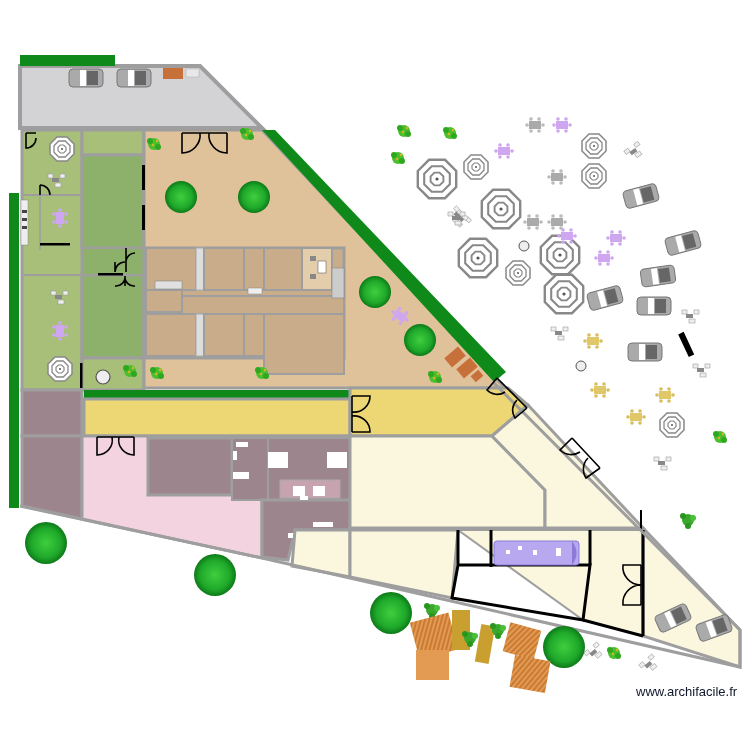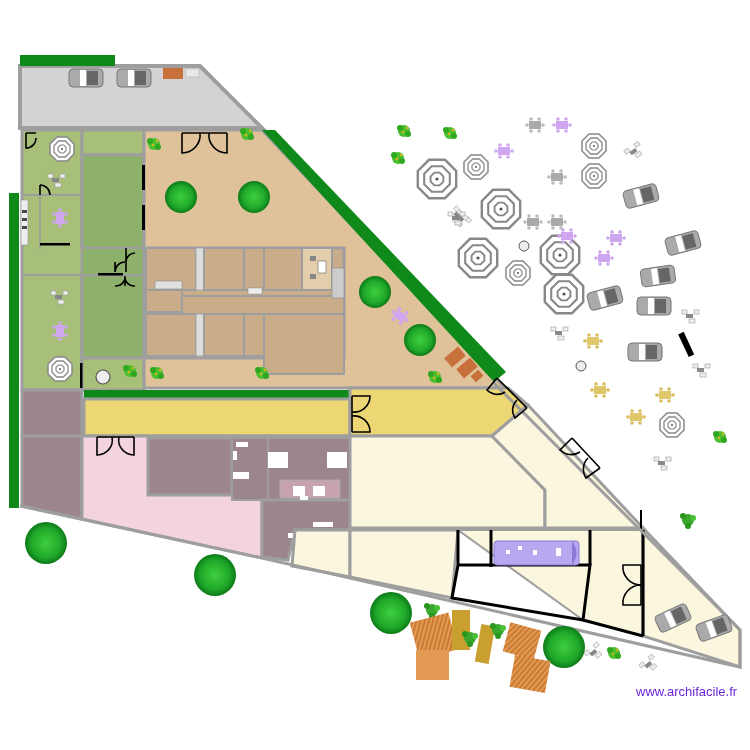--- a/index.html
+++ b/index.html
@@ -1,18 +1,18 @@
 <!DOCTYPE html>
 <html><head>
 <meta charset="utf-8">
 <style>
   html,body{margin:0;padding:0;background:#fff;}
   body{width:750px;height:750px;overflow:hidden;position:relative;font-family:"Liberation Sans",sans-serif;}
   #plan{position:absolute;left:0;top:0;width:750px;height:750px;}
-  .wm{position:absolute;left:636px;top:684px;font-size:13px;color:#6d28d9;font-family:"Liberation Sans",sans-serif;}
+  .wm{position:absolute;left:636px;top:684px;font-size:13px;color:#0f172a;font-family:"Liberation Sans",sans-serif;}
 </style>
 </head>
 <body>
 
 <svg id="plan" viewBox="0 0 750 750" xmlns="http://www.w3.org/2000/svg">
   <defs>
     <radialGradient id="tree" cx="50%" cy="50%" r="50%">
       <stop offset="0%" stop-color="#3fcf3f"></stop>
       <stop offset="70%" stop-color="#1fa82a"></stop>
       <stop offset="100%" stop-color="#0d7a18"></stop>

